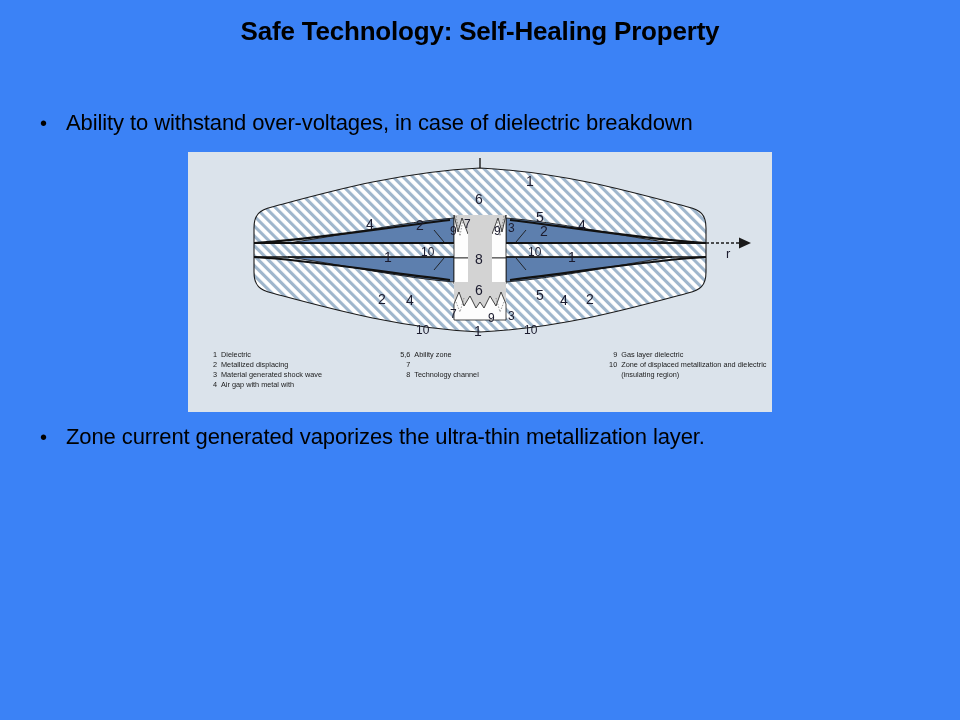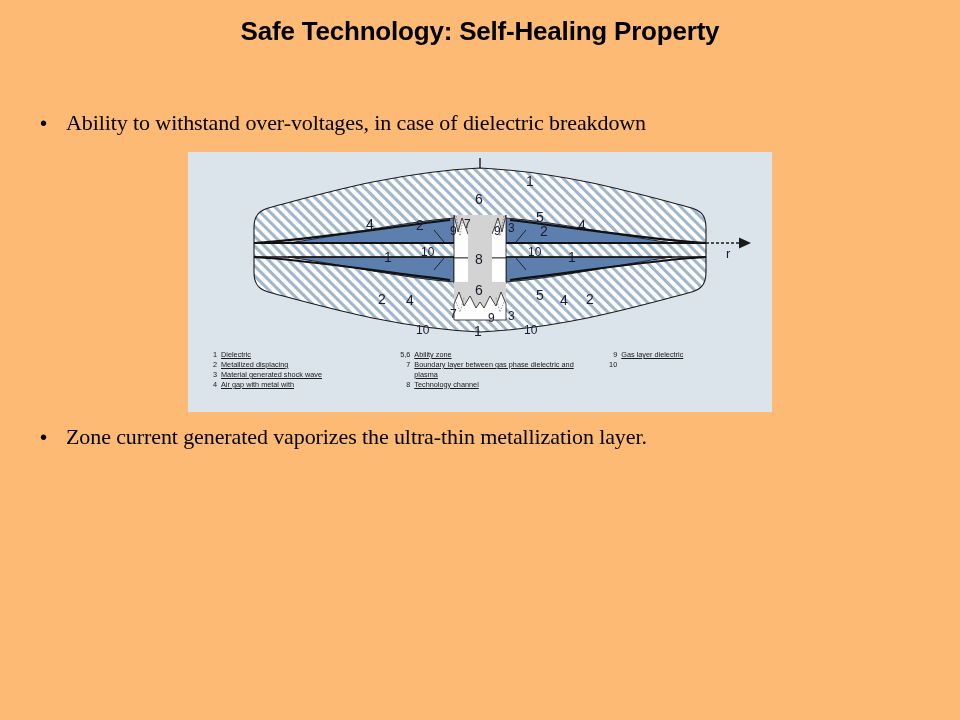--- a/index.html
+++ b/index.html
@@ -12,21 +12,21 @@
     height: 720px;
     position: relative;
     overflow: hidden;
     font-family: "Liberation Sans", sans-serif;
     color: #000000;
   }
 
   .slide {
     position: absolute;
     inset: 0;
-    background: #fdba74;
+    background: #3b82f6;
   }
 
   
   .slide-title {
     position: absolute;
     top: 16px;
     left: 0;
     width: 960px;
     text-align: center;
     font-size: 26px;
@@ -46,21 +46,20 @@
   }
   .bullet .dot {
     width: 26px;
     flex: 0 0 26px;
     font-size: 20px;
     line-height: 1;
     color: #000;
   }
   .bullet .btext {
     white-space: nowrap;
-    font-family: Liberation Serif, serif;
   }
   #bullet-1 { top: 110px; left: 40px; }
   #bullet-2 { top: 424px; left: 40px; }
 
   
   .figure-panel {
     position: absolute;
     left: 188px;
     top: 152px;
     width: 584px;
@@ -102,21 +101,20 @@
     margin-bottom: 0.4px;
   }
   .legend-num {
     flex: 0 0 17px;
     text-align: right;
     padding-right: 4px;
     white-space: nowrap;
   }
   .legend-txt {
     flex: 1 1 auto;
-    text-decoration: underline;
   }
 
   
   .dlabel {
     font-family: "Liberation Sans", sans-serif;
     font-size: 14px;
     fill: #1b1b2e;
   }
   .dlabel-sm {
     font-family: "Liberation Sans", sans-serif;
@@ -309,35 +307,35 @@
         </div>
       </div>
 
       <div class="legend-col c2">
         <div class="legend-row">
           <span class="legend-num">5,6</span>
           <span class="legend-txt">Ability zone</span>
         </div>
         <div class="legend-row">
           <span class="legend-num">7</span>
-          <span class="legend-txt">Boundary layer between gas phase dielectric and plasma</span>
         </div>
         <div class="legend-row">
           <span class="legend-num">8</span>
           <span class="legend-txt">Technology channel</span>
         </div>
       </div>
 
       <div class="legend-col c3">
         <div class="legend-row">
           <span class="legend-num">9</span>
           <span class="legend-txt">Gas layer dielectric</span>
         </div>
         <div class="legend-row">
           <span class="legend-num">10</span>
+          <span class="legend-txt">Zone of displaced metallization and dielectric (insulating region)</span>
         </div>
       </div>
 
     </div>
   </div>
 
   <div class="bullet" id="bullet-2">
     <span class="dot">•</span>
     <span class="btext">Zone current generated vaporizes the ultra-thin metallization layer.</span>
   </div>

